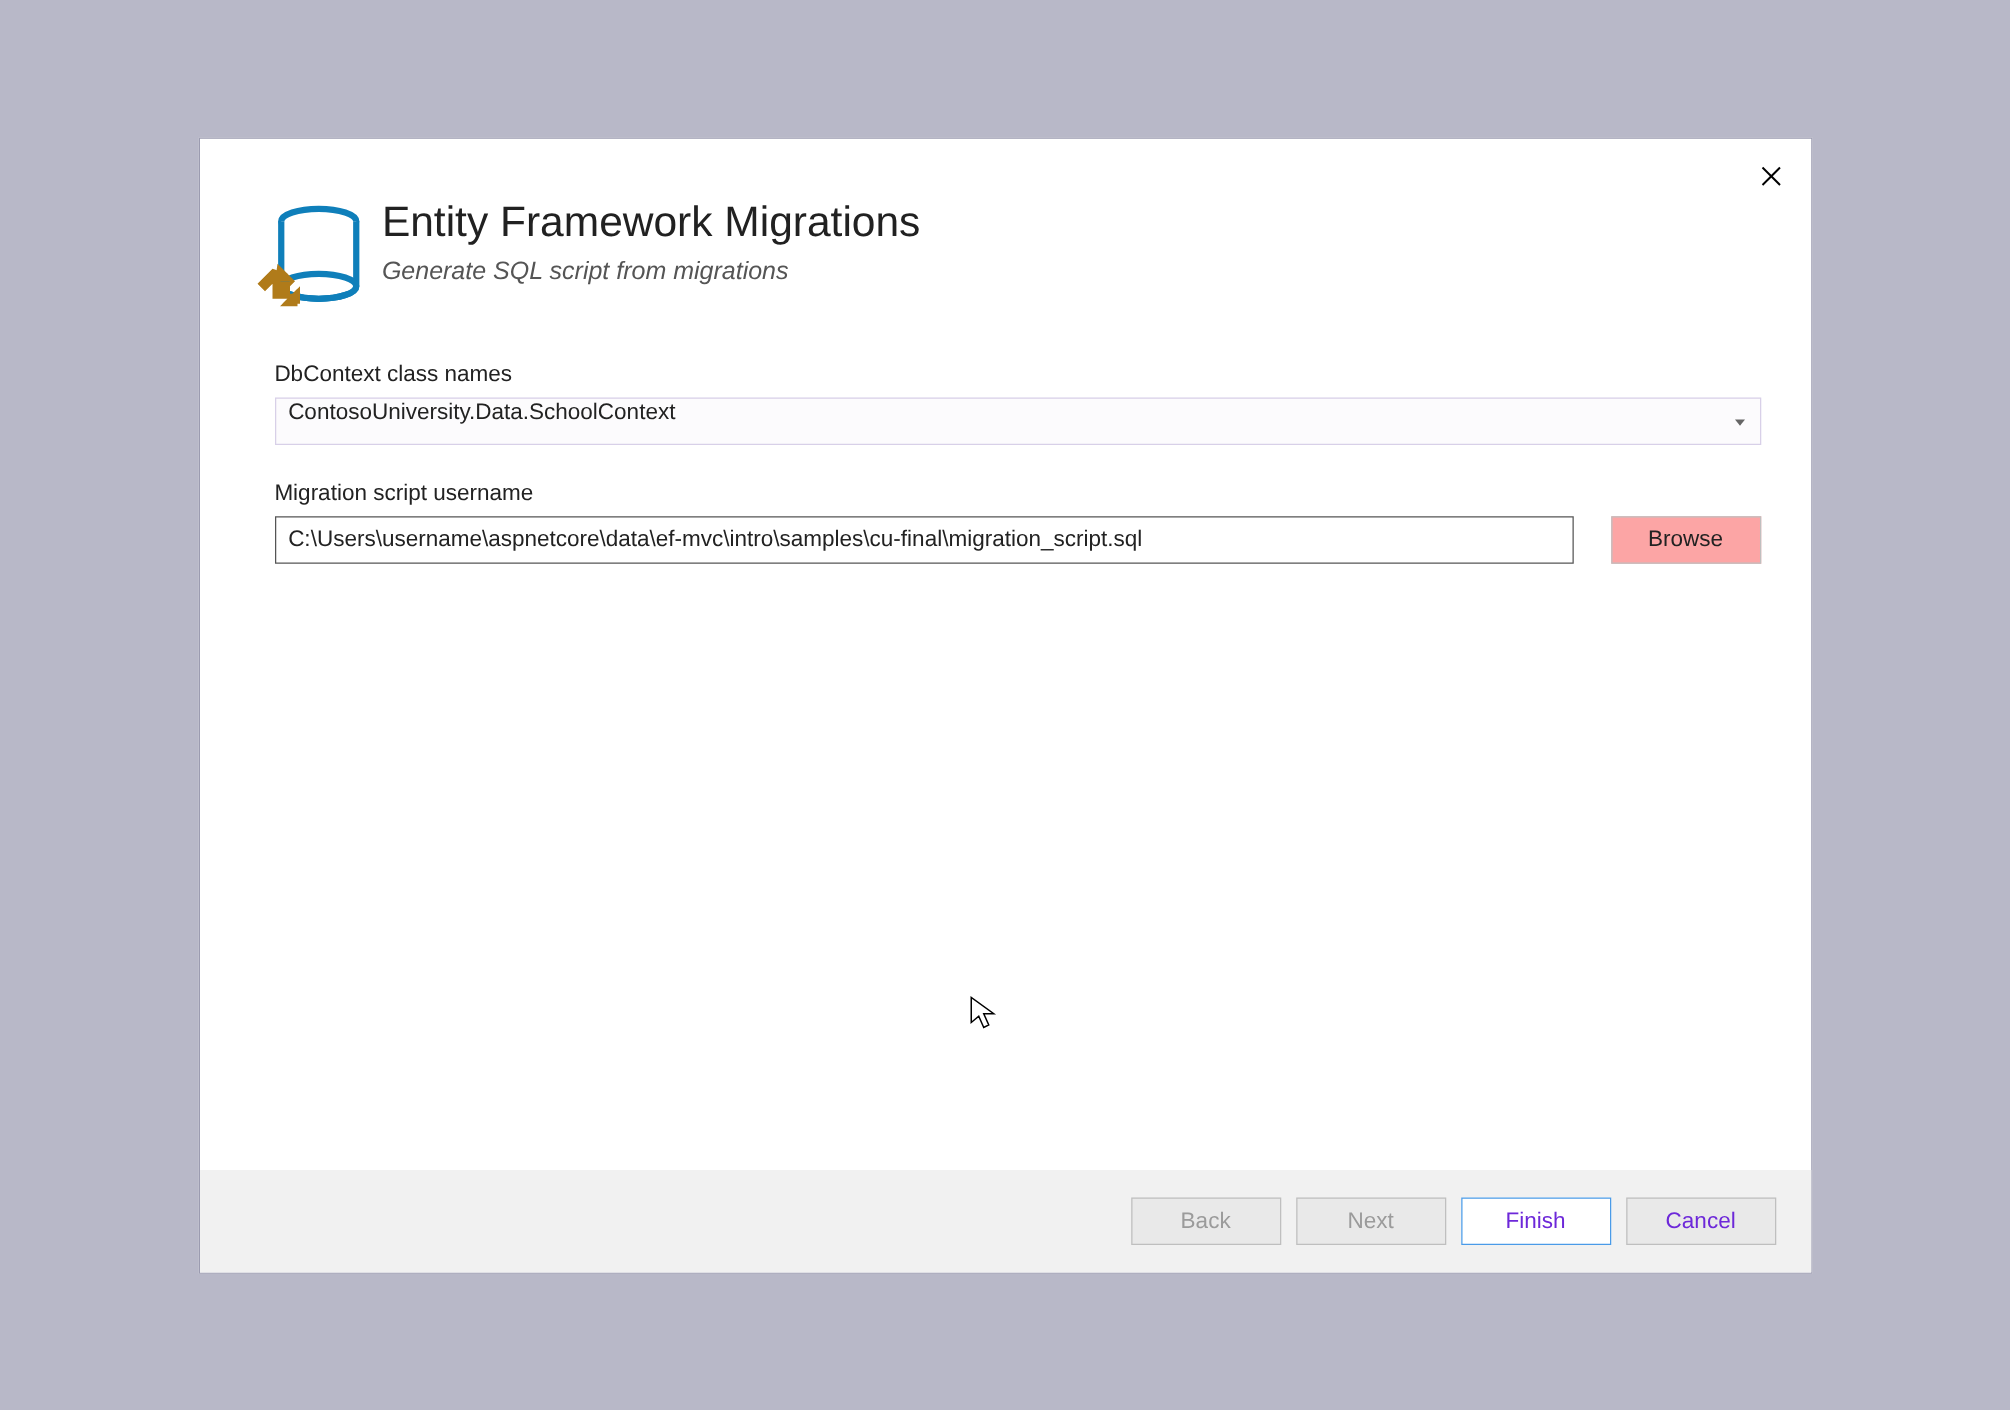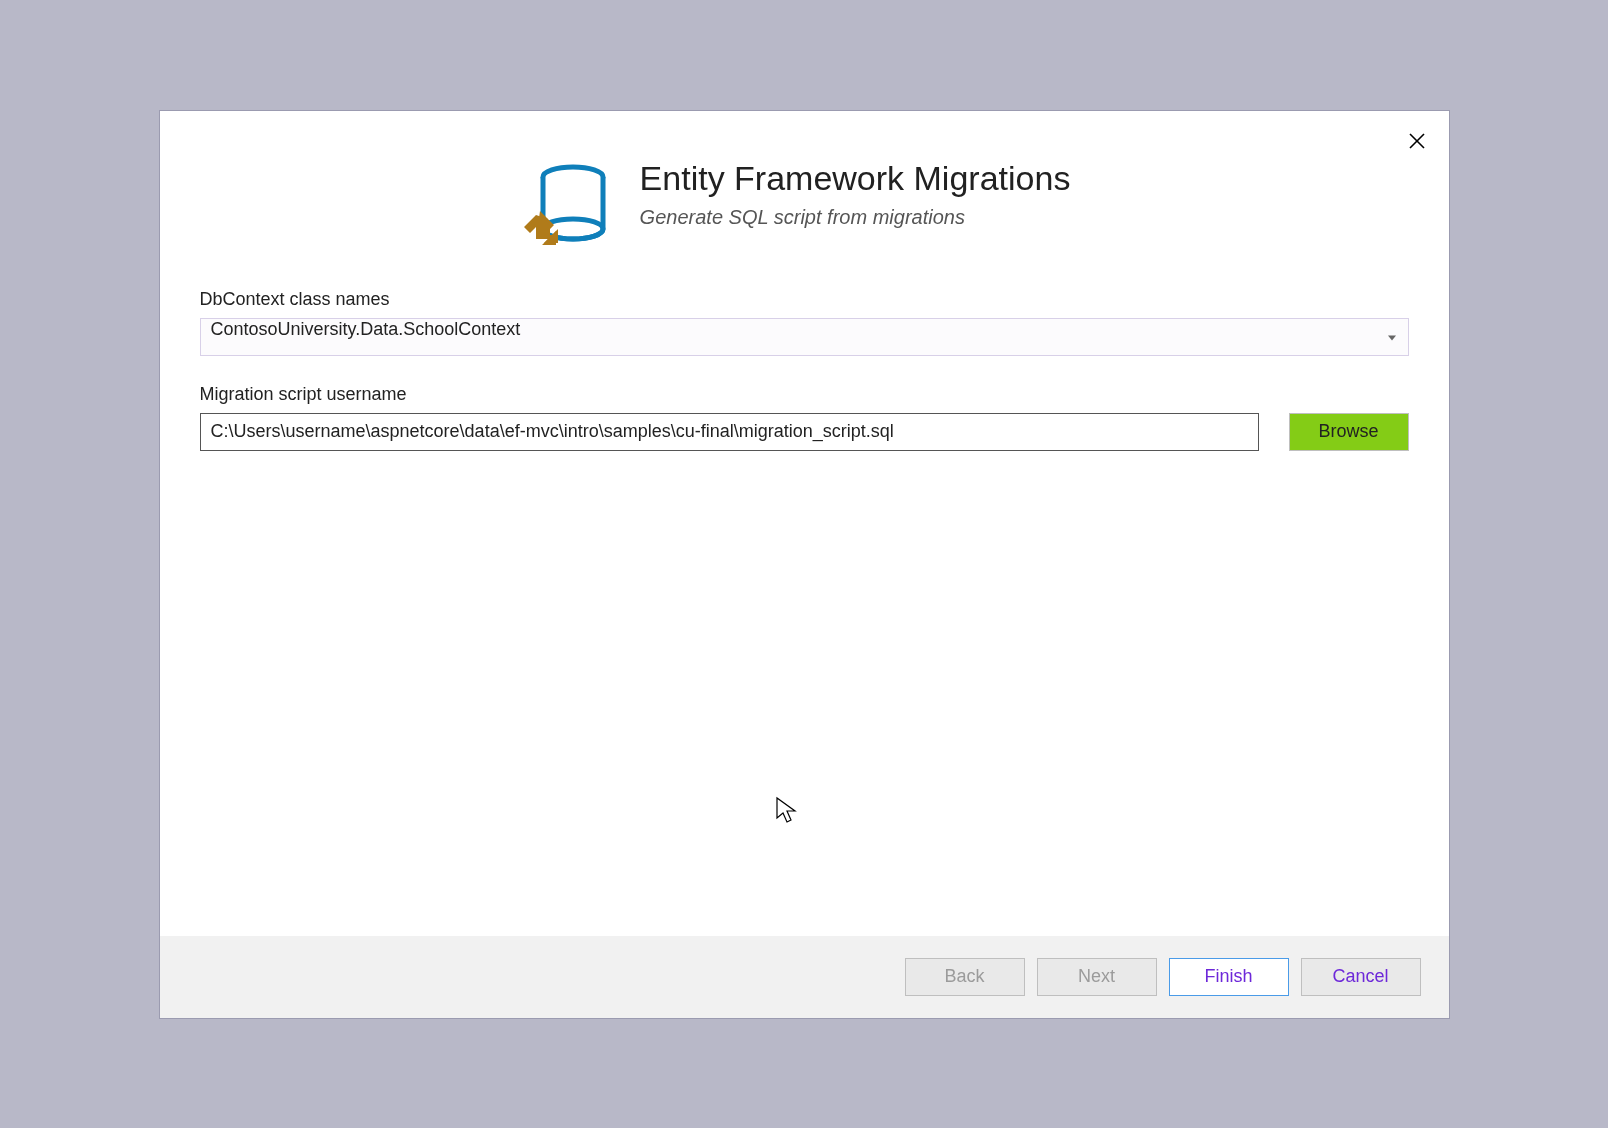--- a/index.html
+++ b/index.html
@@ -38,22 +38,21 @@
       color: #000;
     }
     .close-btn svg {
       width: 16px;
       height: 16px;
     }
     .header {
       padding: 48px 60px 30px 40px;
       display: flex;
       align-items: flex-start;
-      gap: 32px;
-      justify-content: center;
+      gap: 16px;
     }
     .icon-wrap {
       width: 90px;
       height: 100px;
       position: relative;
       flex-shrink: 0;
     }
     .title-block {
       display: flex;
       flex-direction: column;
@@ -64,21 +63,21 @@
       font-weight: 400;
       color: #212121;
     }
     .subtitle {
       font-size: 20px;
       font-weight: 400;
       color: #555;
       font-style: italic;
     }
     .content {
-      padding: 0 40px 20px 40px;
+      padding: 0 40px 20px 60px;
       flex: 1;
     }
     .field-group {
       margin-bottom: 28px;
     }
     .field-label {
       font-size: 18px;
       color: #222;
       margin-bottom: 8px;
       display: block;
@@ -117,21 +116,21 @@
       border: 1px solid #555;
       background: #fff;
       padding: 0 10px;
       font-size: 18px;
       color: #222;
       font-family: inherit;
     }
     .browse-btn {
       width: 120px;
       height: 38px;
-      background: #84cc16;
+      background: #fca5a5;
       border: 1px solid #bfbfbf;
       font-size: 18px;
       color: #222;
       cursor: pointer;
       font-family: inherit;
       text-align: center;
     }
     .footer {
       background: #f1f1f1;
       padding: 22px 28px;

